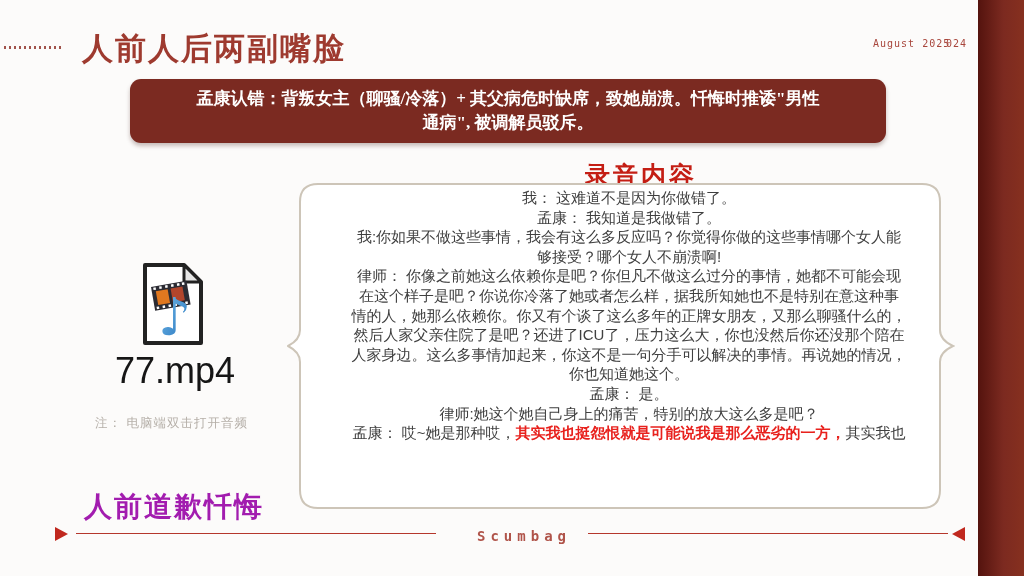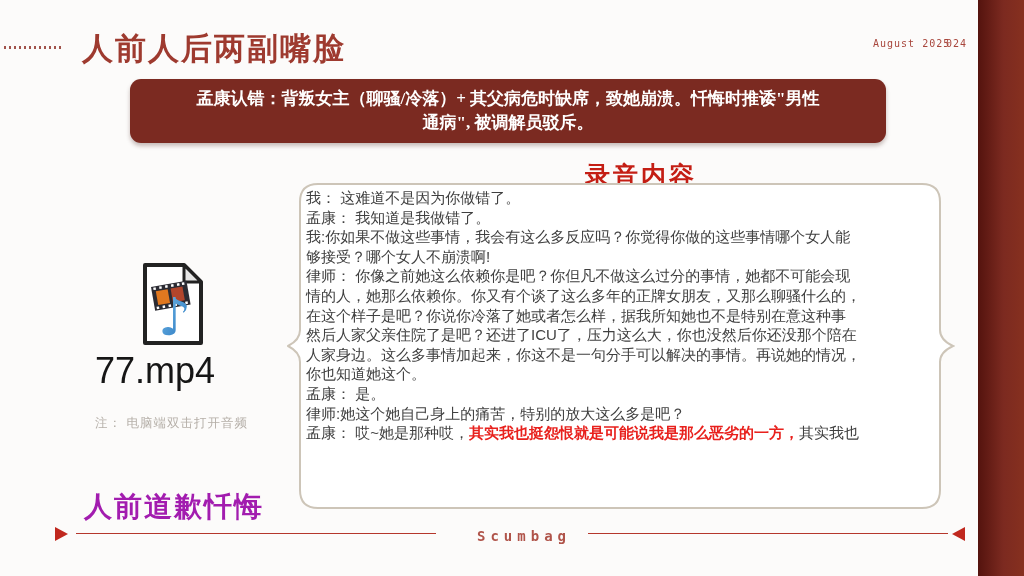--- a/index.html
+++ b/index.html
@@ -40,27 +40,27 @@
   .recording-title {
     left:585px; top:159px; font-size:25px; font-weight:700;
     color:#c41e14; letter-spacing:3px;
     font-family:"Liberation Serif","DejaVu Serif",serif;
   }
   .bubble-svg { left:287px; top:180px; }
   .dialogue {
     left:306px; top:188px; width:646px;
     font-size:15px; line-height:19.6px; color:#404040;
   }
-  .chat-line { white-space:nowrap; }
+  .chat-line { white-space:nowrap;text-align:center; }
   .em-red { color:#e8211d; font-weight:700; }
 
   
   .media-file-icon { left:138px; top:262px; cursor:pointer; }
   .file-name {
-    left:95px; top:350px; width:160px; 
+    left:95px; top:350px; width:160px; text-align:center;
     font-size:36px; color:#161616;
   }
   .file-note { left:95px; top:415px; font-size:12.5px; color:#b5afa8; letter-spacing:1px; }
 
   
   .bottom-label {
     left:84px; top:488px; font-size:28px; font-weight:700; color:#a21caf;
     letter-spacing:2px; font-family:"Liberation Serif","DejaVu Serif",serif;
   }
   .tri-right {
@@ -106,22 +106,22 @@
   <svg class="abs bubble-svg" width="668" height="332" viewBox="0 0 668 332">
     <path d="M31 4 H635 Q653 4 653 22 V150 Q653 160 666 166 Q653 172 653 182 V310 Q653 328 635 328 H31 Q13 328 13 310 V182 Q13 172 1 166 Q13 160 13 150 V22 Q13 4 31 4 Z" fill="#ffffff" stroke="#cdc5b8" stroke-width="2"></path>
   </svg>
 
   <div class="abs dialogue">
       <div class="chat-line"><span>我： 这难道不是因为你做错了。</span></div>
       <div class="chat-line"><span>孟康： 我知道是我做错了。</span></div>
       <div class="chat-line"><span>我:你如果不做这些事情，我会有这么多反应吗？你觉得你做的这些事情哪个女人能</span></div>
       <div class="chat-line"><span>够接受？哪个女人不崩溃啊!</span></div>
       <div class="chat-line"><span>律师： 你像之前她这么依赖你是吧？你但凡不做这么过分的事情，她都不可能会现</span></div>
+      <div class="chat-line"><span>在这个样子是吧？你说你冷落了她或者怎么样，据我所知她也不是特别在意这种事</span></div>
       <div class="chat-line"><span>情的人，她那么依赖你。你又有个谈了这么多年的正牌女朋友，又那么聊骚什么的，</span></div>
-      <div class="chat-line"><span>在这个样子是吧？你说你冷落了她或者怎么样，据我所知她也不是特别在意这种事</span></div>
       <div class="chat-line"><span>然后人家父亲住院了是吧？还进了ICU了，压力这么大，你也没然后你还没那个陪在</span></div>
       <div class="chat-line"><span>人家身边。这么多事情加起来，你这不是一句分手可以解决的事情。再说她的情况，</span></div>
       <div class="chat-line"><span>你也知道她这个。</span></div>
       <div class="chat-line"><span>孟康： 是。</span></div>
       <div class="chat-line"><span>律师:她这个她自己身上的痛苦，特别的放大这么多是吧？</span></div>
       <div class="chat-line"><span>孟康： 哎~她是那种哎，</span><span class="em-red">其实我也挺怨恨就是可能说我是那么恶劣的一方，</span><span>其实我也</span></div>
     </div>
 
   <svg class="abs media-file-icon" width="70" height="84" viewBox="0 0 70 84">
     <defs>

